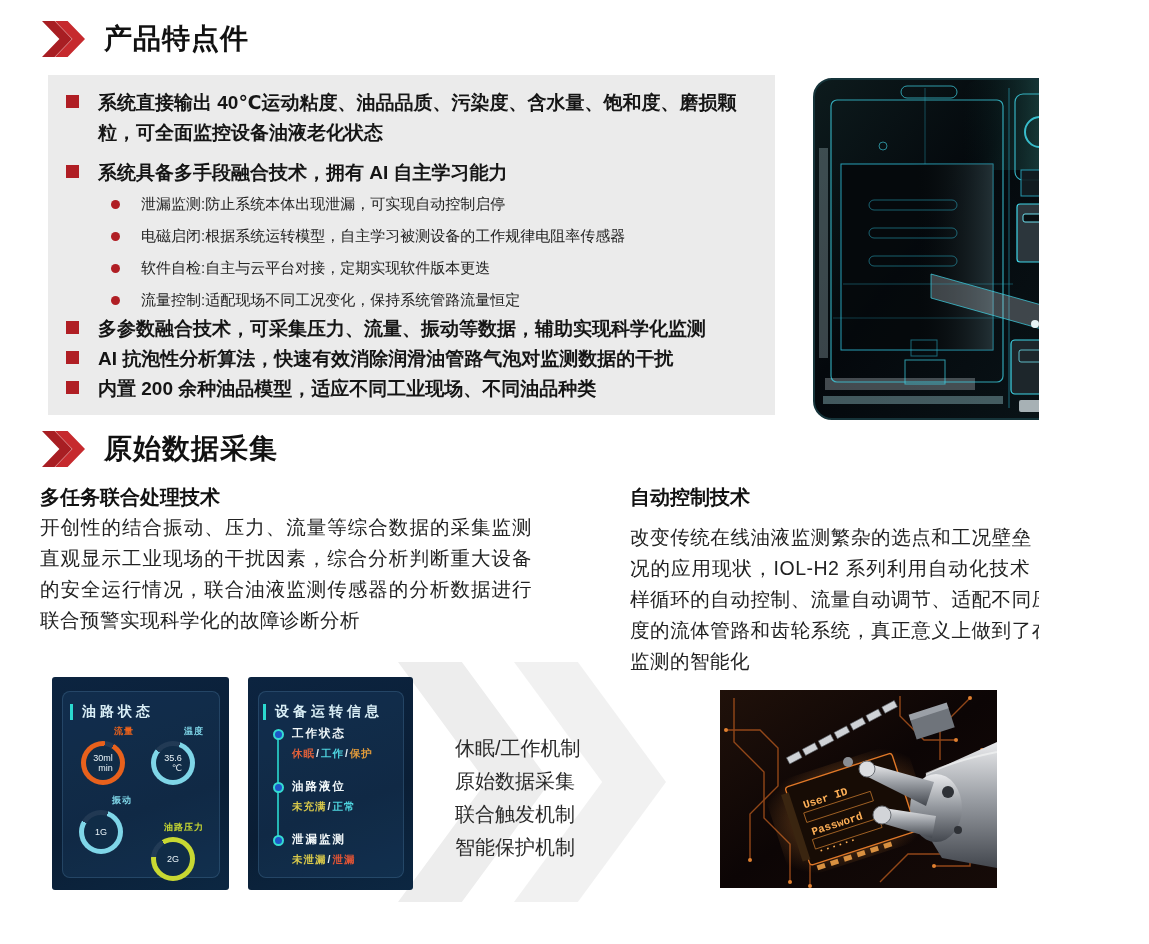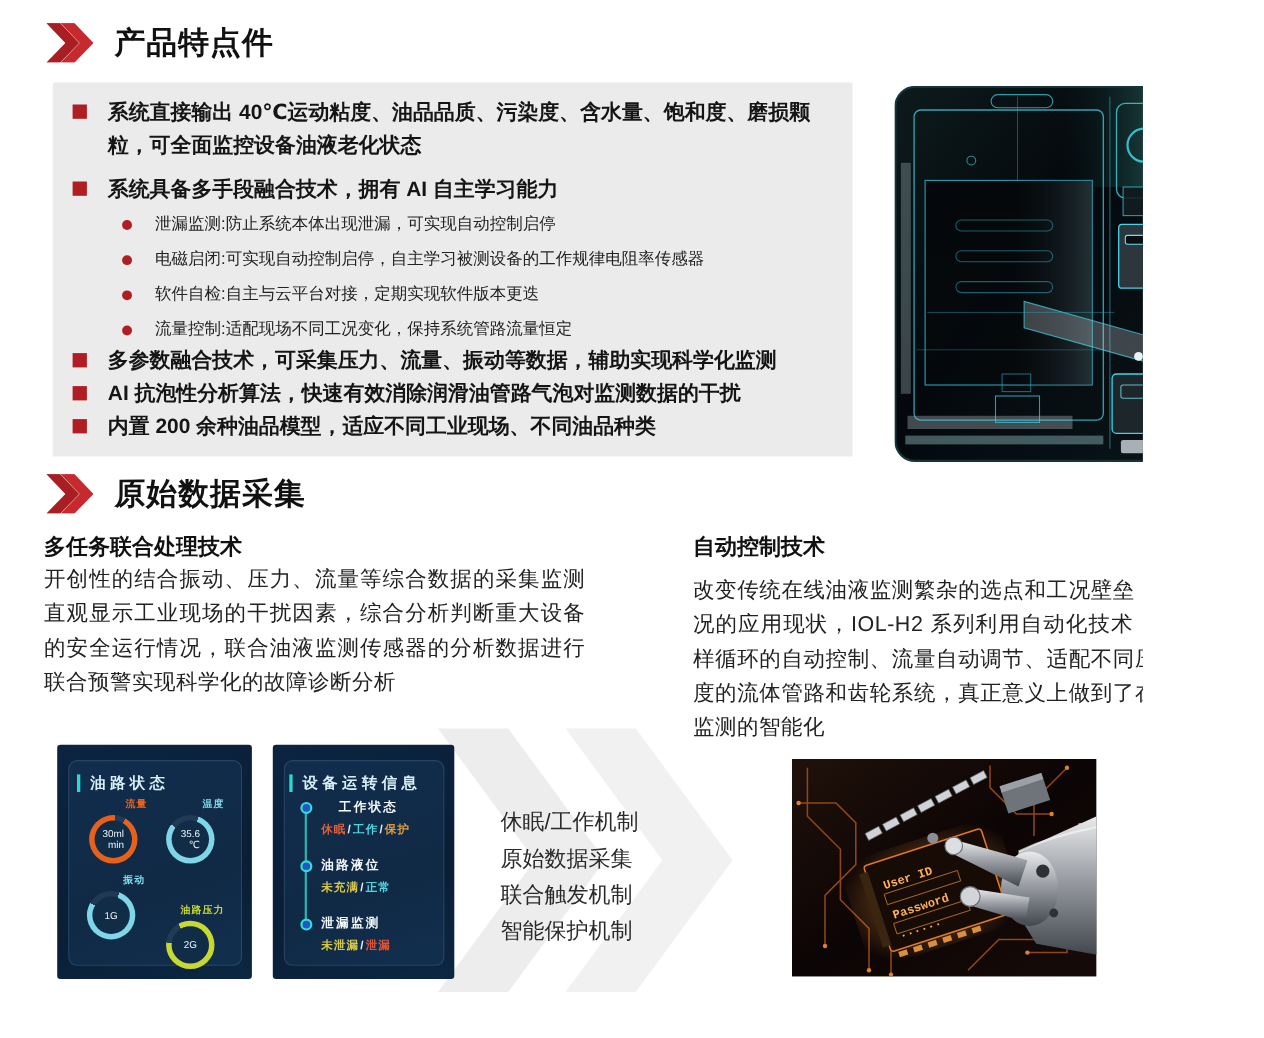--- a/index.html
+++ b/index.html
@@ -84,21 +84,21 @@
       <div class="sq-bullet" style="top:90px;"></div>
       <div class="feat-text" style="top:83px;">系统具备多手段融合技术，拥有 AI 自主学习能力</div>
     </div>
 
     <div class="sub-row">
       <div class="dot-bullet" style="top:125px;"></div>
       <div class="sub-text" style="top:119px;">泄漏监测:防止系统本体出现泄漏，可实现自动控制启停</div>
     </div>
     <div class="sub-row">
       <div class="dot-bullet" style="top:157px;"></div>
-      <div class="sub-text" style="top:151px;">电磁启闭:可实现自动控制启停，自主学习被测设备的工作规律电阻率传感器</div>
+      <div class="sub-text" style="top:151px;">电磁启闭:根据系统运转模型，自主学习被测设备的工作规律电阻率传感器</div>
     </div>
     <div class="sub-row">
       <div class="dot-bullet" style="top:189px;"></div>
       <div class="sub-text" style="top:183px;">软件自检:自主与云平台对接，定期实现软件版本更迭</div>
     </div>
     <div class="sub-row">
       <div class="dot-bullet" style="top:221px;"></div>
       <div class="sub-text" style="top:215px;">流量控制:适配现场不同工况变化，保持系统管路流量恒定</div>
     </div>
 
@@ -241,21 +241,21 @@
     <div class="dash-title" style="left:15px;top:26px;">
       <div class="dash-title-bar"></div>
       <div class="dash-title-text">设备运转信息</div>
     </div>
 
     <div class="tl-line" style="left:29px;top:58px;height:106px;"></div>
     <div class="tl-dot" style="left:25px;top:52px;"></div>
     <div class="tl-dot" style="left:25px;top:105px;"></div>
     <div class="tl-dot" style="left:25px;top:158px;"></div>
 
-    <div class="tl-label" style="left:60px;top:49px;">工作状态</div>
+    <div class="tl-label" style="left:44px;top:49px;">工作状态</div>
     <div class="tl-values" style="left:44px;top:70px;"><span style="color: rgb(224, 96, 58);">休眠</span><span style="color: rgb(232, 242, 245);">/</span><span style="color: rgb(79, 214, 224);">工作</span><span style="color: rgb(232, 242, 245);">/</span><span style="color: rgb(224, 154, 58);">保护</span></div>
 
     <div class="tl-label" style="left:44px;top:102px;">油路液位</div>
     <div class="tl-values" style="left:44px;top:123px;"><span style="color: rgb(216, 200, 74);">未充满</span><span style="color: rgb(232, 242, 245);">/</span><span style="color: rgb(79, 214, 224);">正常</span></div>
 
     <div class="tl-label" style="left:44px;top:155px;">泄漏监测</div>
     <div class="tl-values" style="left:44px;top:176px;"><span style="color: rgb(216, 200, 74);">未泄漏</span><span style="color: rgb(232, 242, 245);">/</span><span style="color: rgb(224, 84, 53);">泄漏</span></div>
   </div>
 
   <div class="mech-list" style="left:455px;top:712px;margin-top:20px;">

